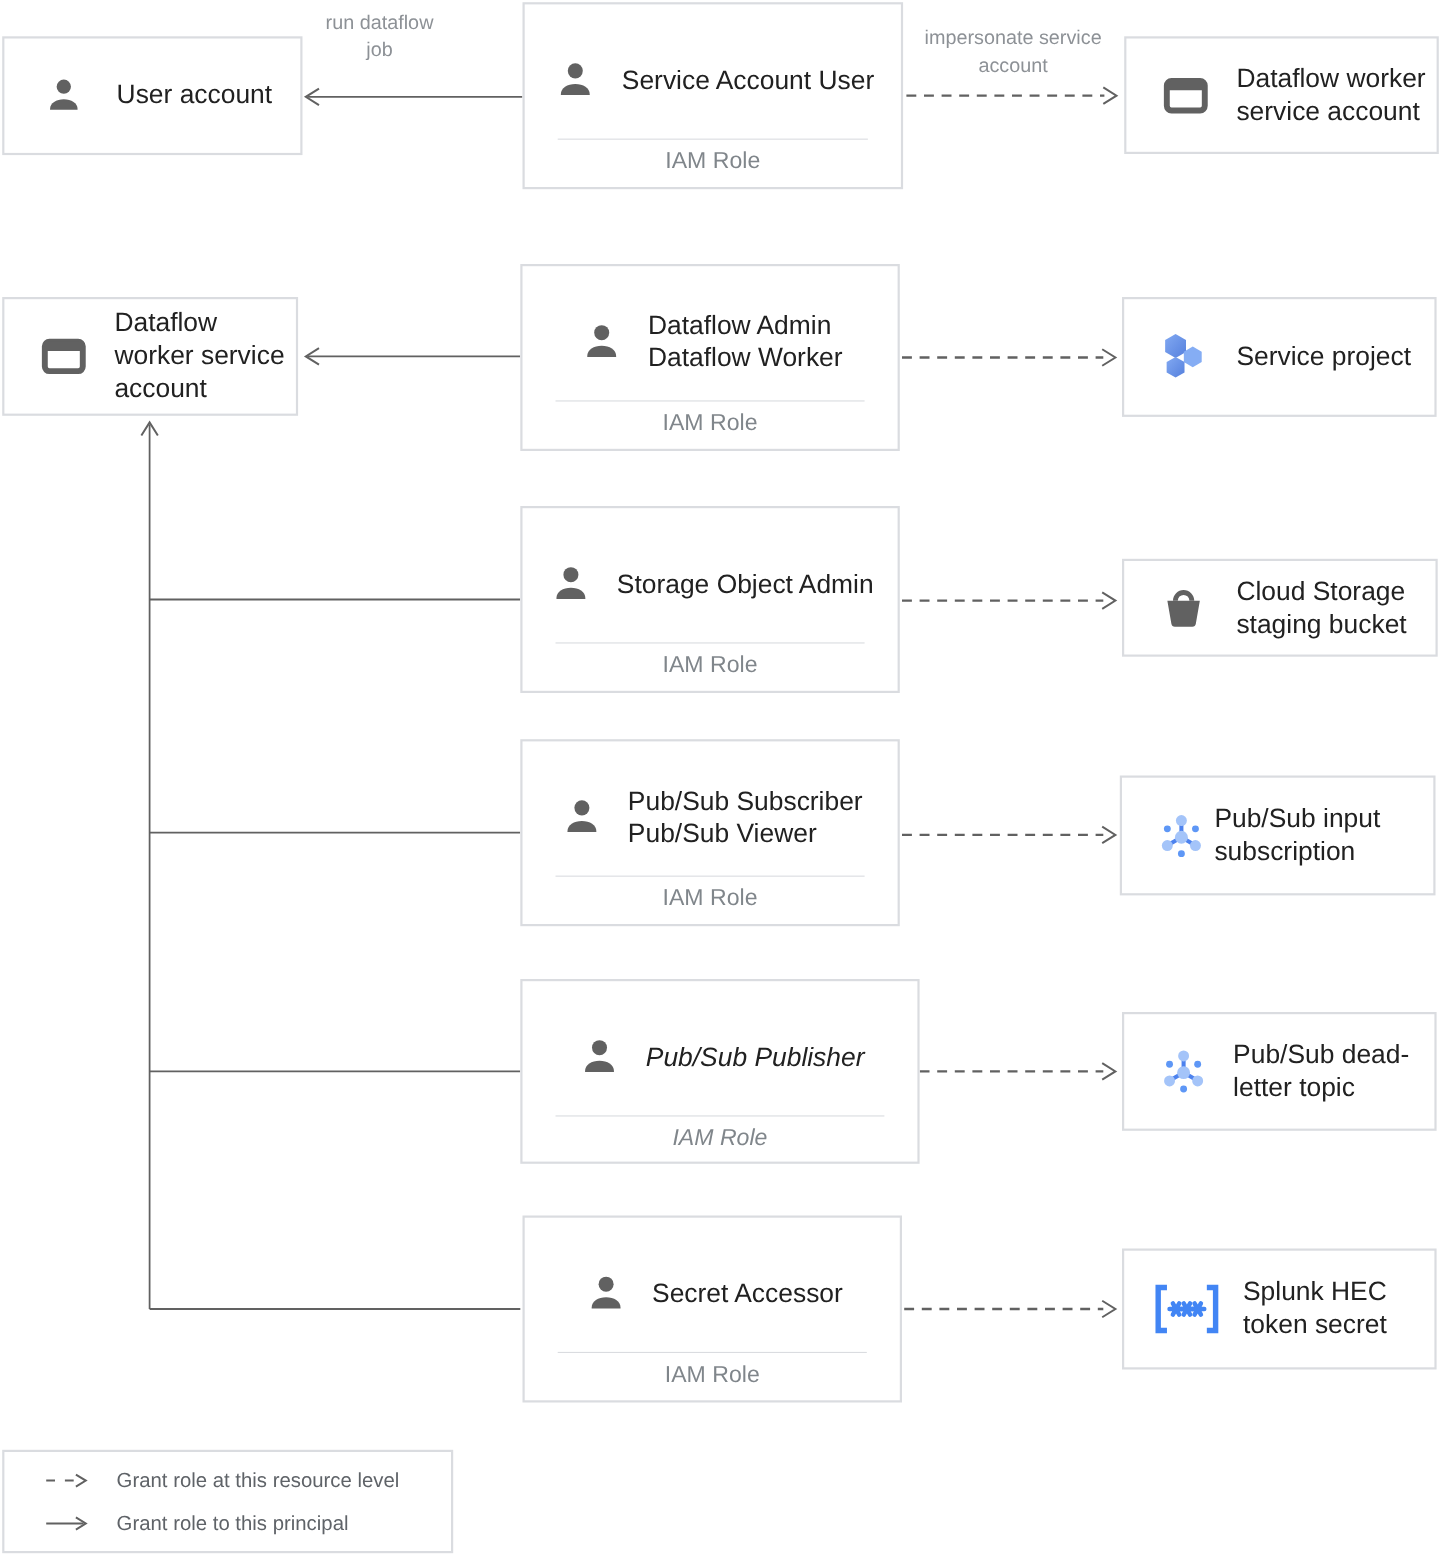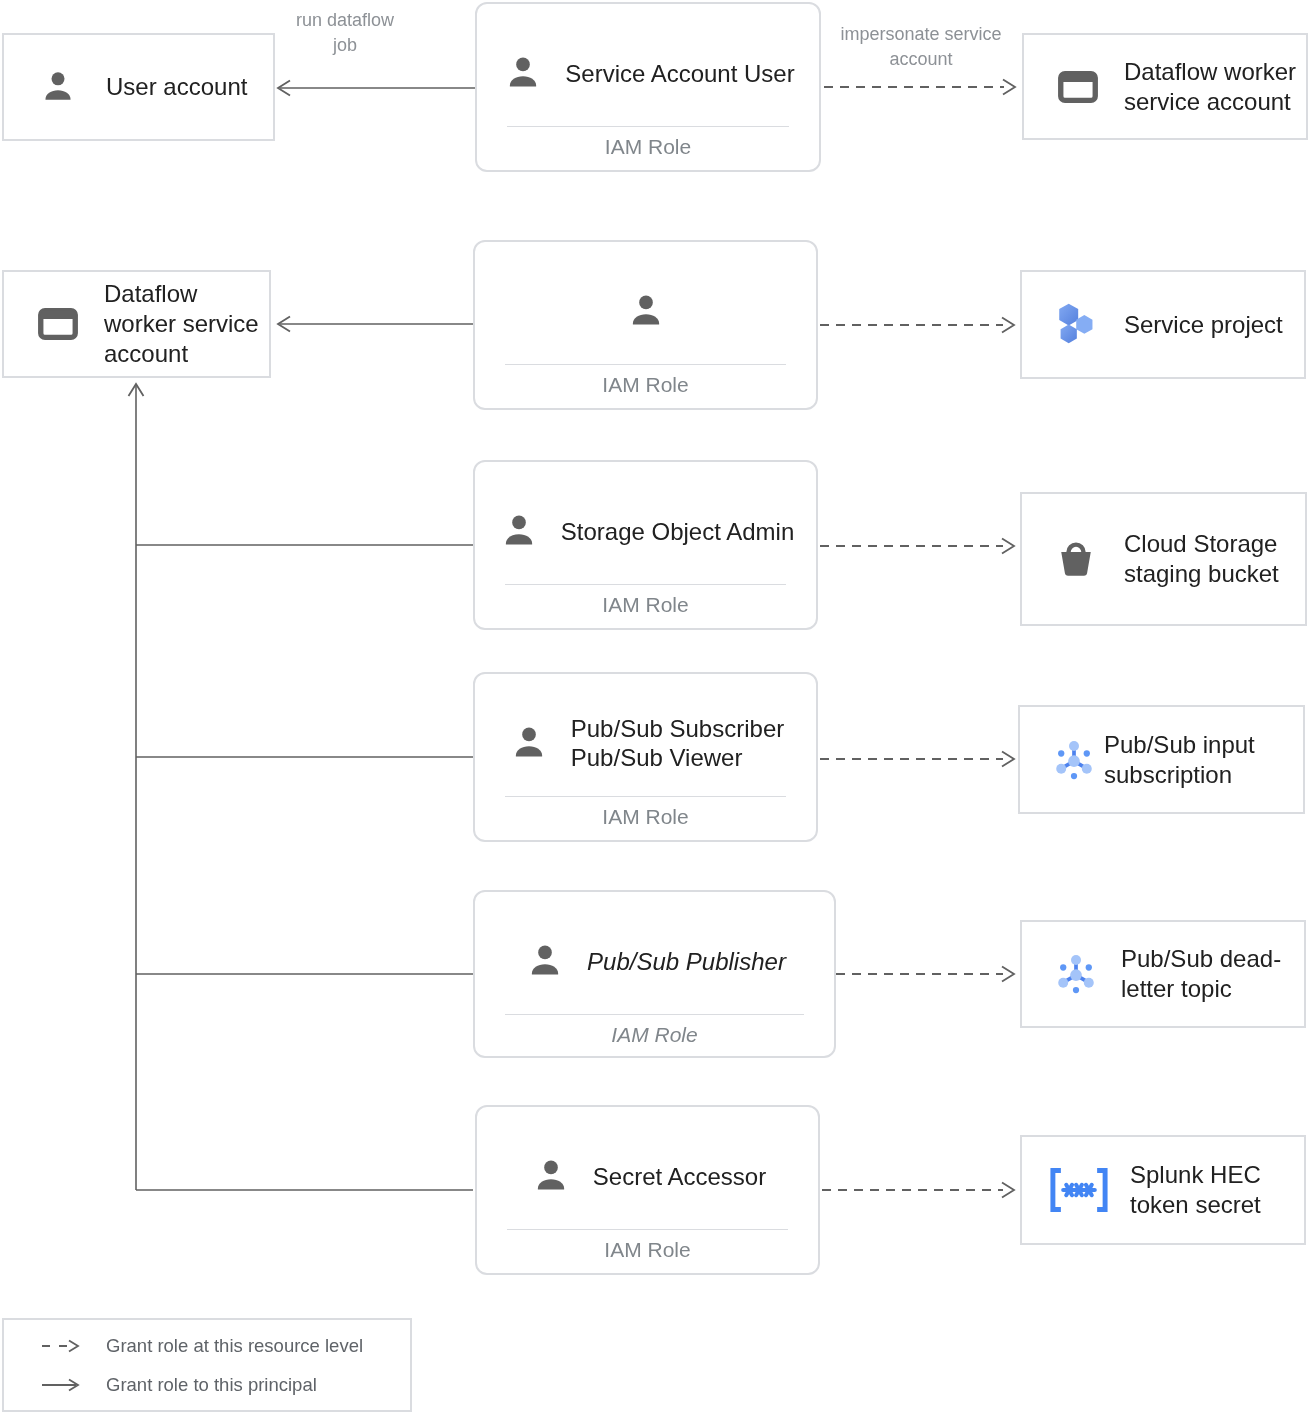--- a/index.html
+++ b/index.html
@@ -8,21 +8,21 @@
     font-family:"Liberation Sans","DejaVu Sans",sans-serif;
     color:#212121;overflow:hidden;
   }
   .node{
     position:absolute;background:#ffffff;border:2px solid #dadce0;
     box-sizing:border-box;
   }
   .res-node{display:flex;align-items:center;padding-left:28px;}
   .res-node .icon{flex:0 0 auto;display:flex;align-items:center;justify-content:center;width:52px;}
   .res-node .lbl{margin-left:24px;font-size:24px;line-height:30px;color:#212121;}
-  .role-node{display:flex;flex-direction:column;border-radius:12px;}
+  .role-node{display:flex;flex-direction:column;}
   .role-top{
     height:78px;margin-top:30px;display:flex;align-items:center;justify-content:center;
   }
   .role-top .icon{width:44px;display:flex;align-items:center;justify-content:center;}
   .role-top .ttl{margin-left:20px;font-size:24px;line-height:29px;color:#212121;text-align:left;}
   .role-divider{height:1px;background:#dadce0;margin:14px 30px 0 30px;}
   .role-sub{margin-top:8px;text-align:center;font-size:21px;color:#80868b;}
   .edge-label{
     position:absolute;color:#8d9196;font-size:18px;line-height:25px;text-align:center;
   }
@@ -145,20 +145,21 @@
   </div>
 
   <div class="node role-node" style="left:473px;top:240px;width:345px;height:170px;">
     <div class="role-top">
       <span class="icon">
         <svg class="gicon" width="42" height="42" viewBox="0 0 24 24" fill="#616161">
           <circle cx="12" cy="7.1" r="3.9"></circle>
           <path d="M4.5 19.7 v-0.5 c0,-3.2 3.4,-5.3 7.5,-5.3 s7.5,2.1 7.5,5.3 v0.5 z"></path>
         </svg>
       </span>
+      <span class="ttl"><span>Dataflow Admin</span><br><span>Dataflow Worker</span></span>
     </div>
     <div class="role-divider"></div>
     <div class="role-sub">IAM Role</div>
   </div>
 
   <div class="node res-node" style="left:1020px;top:270px;width:286px;height:109px;">
     <span class="icon">
       <svg class="gicon" width="50" height="50" viewBox="0 0 48 48">
         <defs>
           <linearGradient id="hexg" x1="0" y1="0" x2="1" y2="1">
@@ -181,21 +182,21 @@
           <circle cx="12" cy="7.1" r="3.9"></circle>
           <path d="M4.5 19.7 v-0.5 c0,-3.2 3.4,-5.3 7.5,-5.3 s7.5,2.1 7.5,5.3 v0.5 z"></path>
         </svg>
       </span>
       <span class="ttl">Storage Object Admin</span>
     </div>
     <div class="role-divider"></div>
     <div class="role-sub">IAM Role</div>
   </div>
 
-  <div class="node res-node" style="left:1020px;top:492px;width:287px;height:134px;">
+  <div class="node res-node" style="left:1020px;top:508px;width:287px;height:89px;">
     <span class="icon">
       <svg class="gicon" width="46" height="46" viewBox="0 0 24 24">
         <path d="M8.1 8.4 a3.9 3.9 0 0 1 7.8 0" fill="none" stroke="#616161" stroke-width="2.3"></path>
         <path d="M4.3 8.4 h15.4 l-1.9 10.9 a1.7 1.7 0 0 1 -1.7 1.4 h-8.2 a1.7 1.7 0 0 1 -1.7 -1.4 z" fill="#616161"></path>
       </svg>
     </span>
     <span class="lbl" style="margin-left:22px;">Cloud Storage staging bucket</span>
   </div>
 
   <div class="node role-node" style="left:473px;top:672px;width:345px;height:170px;">

